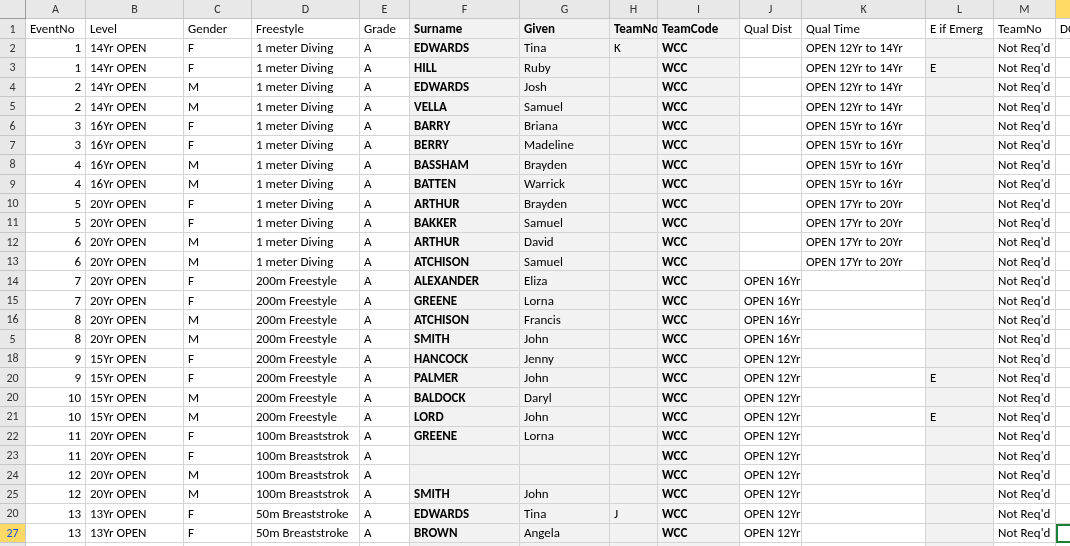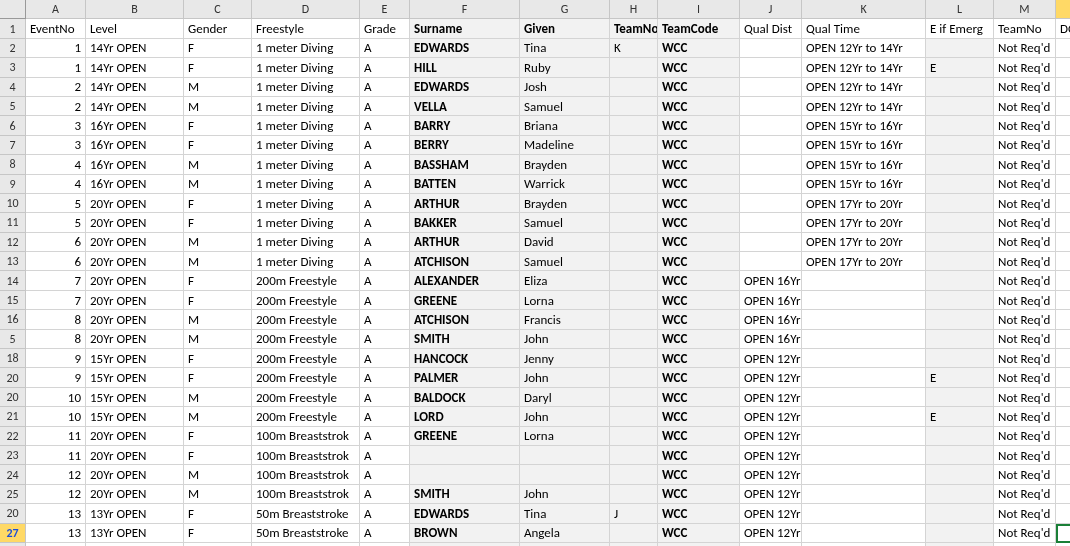--- a/index.html
+++ b/index.html
@@ -35,21 +35,21 @@
     display: flex;
     align-items: center;
     justify-content: center;
     color: #333;
     font-size: 12px;
     user-select: none;
   }
   .rowhdr.sel {
     background: #ffd966;
     color: #1d4ed8;
-    font-weight: 700;
+    font-weight: 400;
   }
   .hdr.sel {
     background: #ffd966;
     color: #000;
   }
   .cell {
     border-right: 1px solid #d4d4d4;
     border-bottom: 1px solid #d4d4d4;
     padding: 0 4px;
     display: flex;

